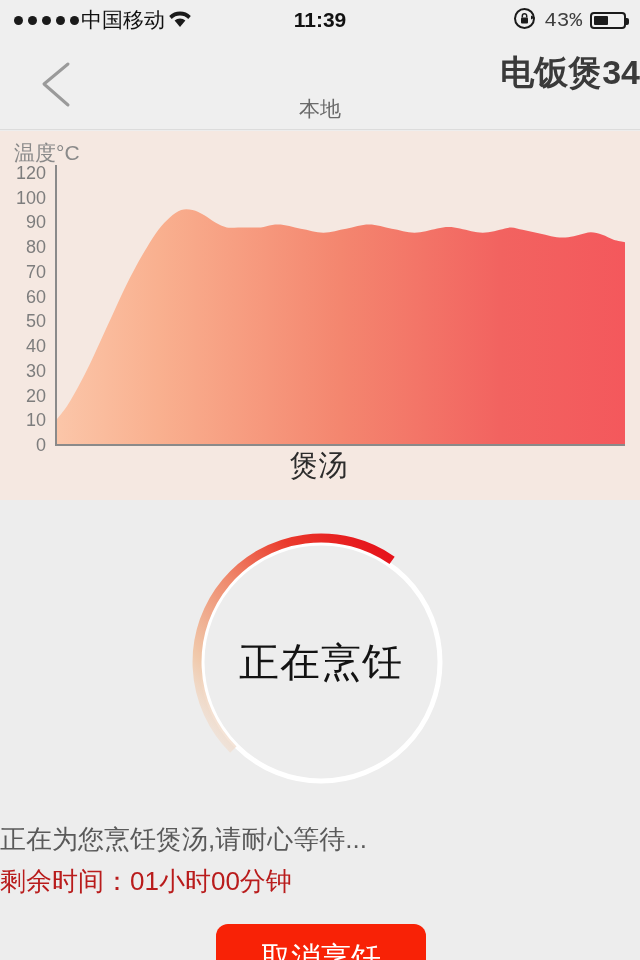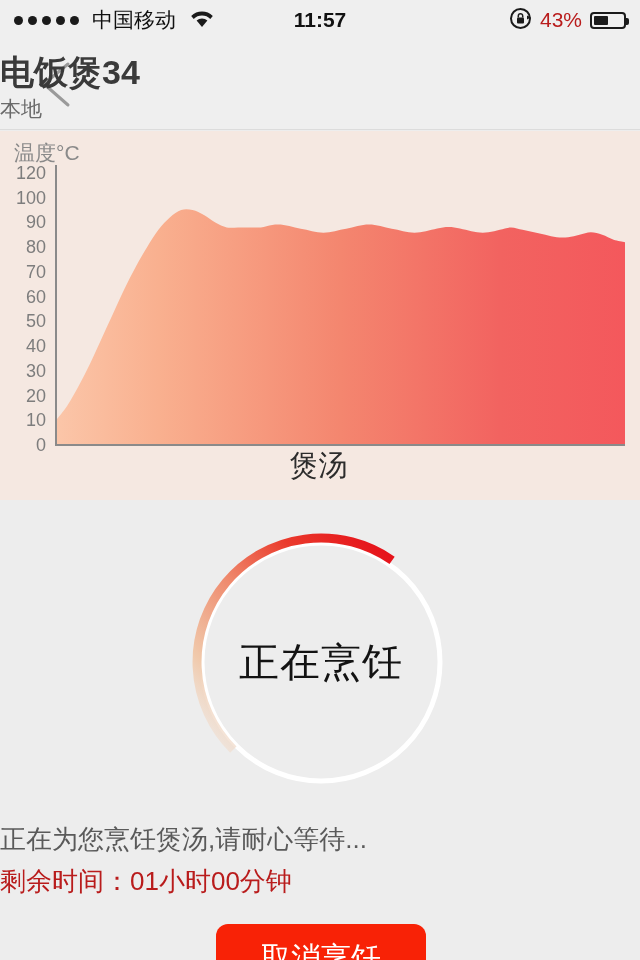--- a/index.html
+++ b/index.html
@@ -29,21 +29,21 @@
     background: #efefef;
     color: #111;
     display: flex;
     align-items: center;
     box-sizing: border-box;
     padding: 0 14px;
   }
   .sb-left {
     display: flex;
     align-items: center;
-    gap: 11px;
+    gap: 0;
     flex: 0 0 auto;
   }
   .sb-dots {
     display: flex;
     align-items: center;
     gap: 5px;
     margin-right: 2px;
   }
   .sb-dots i {
     display: block;
@@ -73,21 +73,22 @@
     margin-left: auto;
     display: flex;
     align-items: center;
     gap: 8px;
     flex: 0 0 auto;
     position: relative;
     z-index: 2;
   }
   .sb-battpct {
     font-size: 21px;
-    color: #b91c1c;
+    color: #404040;
+    font-family: Liberation Mono, monospace;
   }
   .sb-batt {
     position: relative;
     width: 36px; height: 17px;
     border: 2px solid #1a1a1a;
     border-radius: 4px;
     box-sizing: border-box;
   }
   .sb-batt::after {
     content: "";
@@ -119,30 +120,31 @@
     position: absolute;
     left: 30px; top: 16px;
     width: 54px; height: 56px;
     cursor: pointer;
   }
   .nav-back svg { display: block; }
   .nav-title {
     position: absolute;
     left: 0; right: 0;
     top: 11px;
-    text-align: left;
+    text-align: right;
     font-size: 34px;
     font-weight: bold;
     color: #3a3a3a;
     line-height: 42px;
   }
   .nav-sub {
     position: absolute;
     left: 0; right: 0;
     top: 56px;
+    text-align: center;
     font-size: 21px;
     color: #6a6a6a;
     line-height: 26px;
   }
 
   
   .chart-panel {
     position: absolute;
     left: 0; top: 131px;
     width: 640px; height: 369px;
@@ -254,21 +256,21 @@
           <i></i>
       </span>
       <span class="sb-carrier">中国移动</span>
       <span class="sb-wifi">
         <svg width="26" height="19" viewBox="0 0 26 19">
           <path d="M13 18 L7.6 11.4 A8.6 8.6 0 0 1 18.4 11.4 Z" fill="#1a1a1a"></path>
           <path d="M2.2 7.0 A15.5 15.5 0 0 1 23.8 7.0 L21.3 9.9 A11.8 11.8 0 0 0 4.7 9.9 Z" fill="#1a1a1a"></path>
         </svg>
       </span>
     </div>
-    <div class="sb-center">11:57</div>
+    <div class="sb-center">11:39</div>
     <div class="sb-right">
       <span>
         <svg width="23" height="23" viewBox="0 0 23 23">
           <circle cx="11.5" cy="11.5" r="9.5" fill="none" stroke="#1a1a1a" stroke-width="2"></circle>
           <rect x="8" y="10.5" width="7" height="6" rx="1" fill="#1a1a1a"></rect>
           <path d="M9.3 10.5 v-1.6 a2.2 2.2 0 0 1 4.4 0 v1.6" fill="none" stroke="#1a1a1a" stroke-width="1.5"></path>
           <path d="M18 8.5 l4 2 -4 2 z" fill="#1a1a1a"></path>
         </svg>
       </span>
       <span class="sb-battpct">43%</span>

